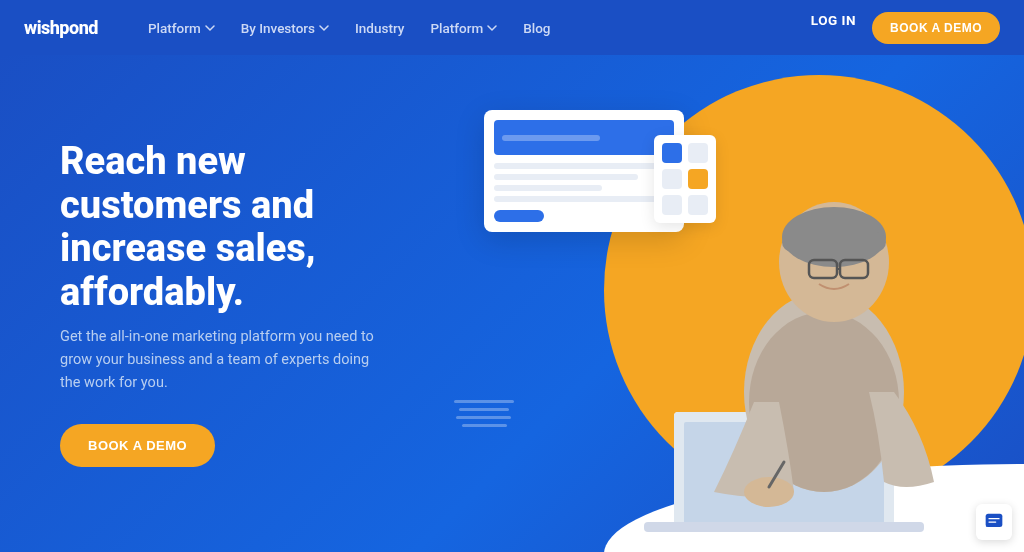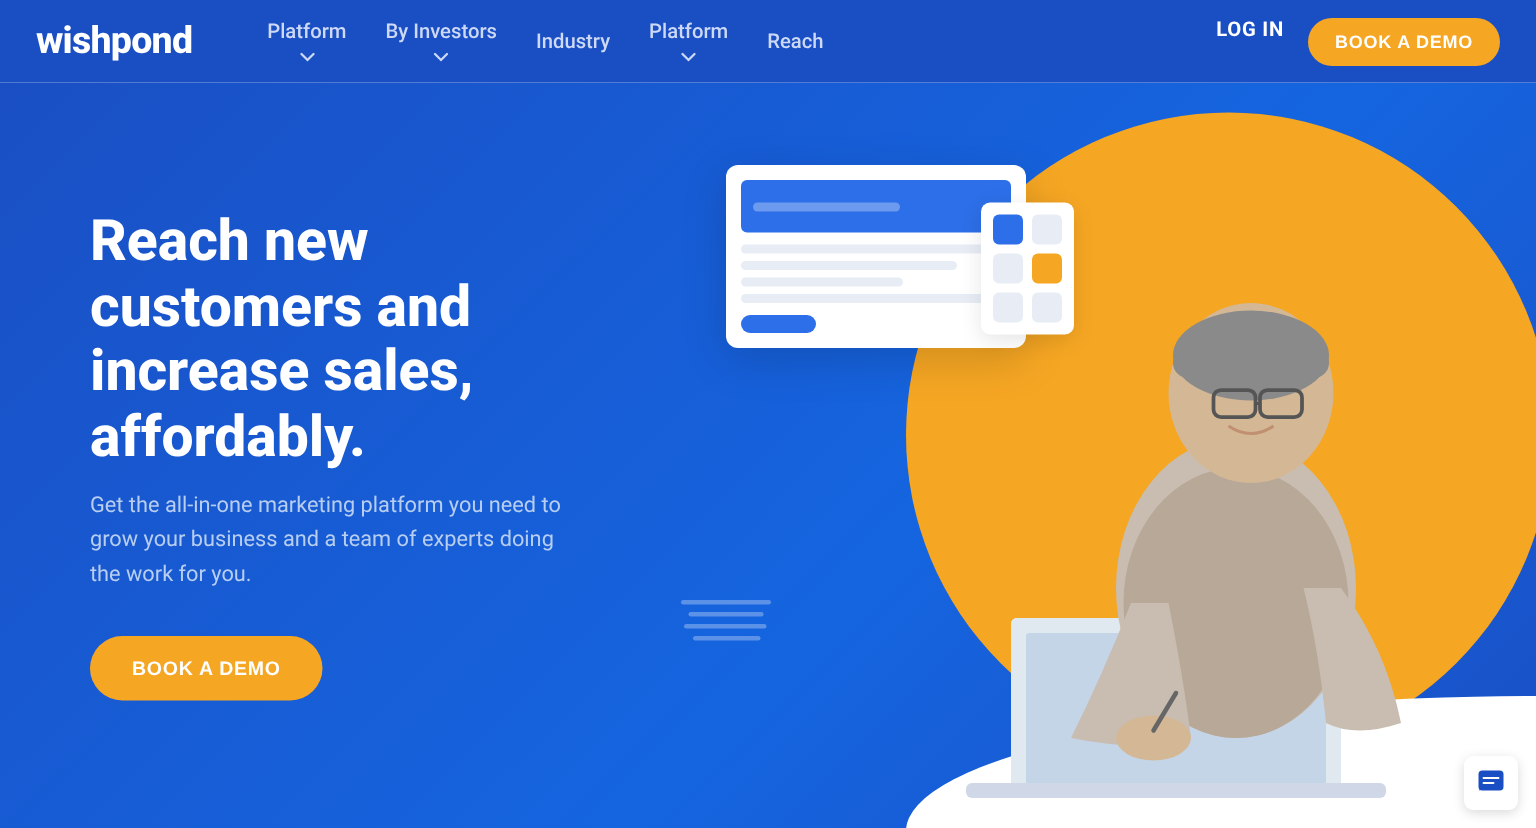--- a/index.html
+++ b/index.html
@@ -10,21 +10,21 @@
       background-color: #1a4fc4;
       height: 55px;
       display: flex;
       align-items: center;
       padding: 0 24px;
       position: relative;
       z-index: 10;
     }
     .navbar-logo {
       color: #ffffff;
-      font-size: 25px;
+      font-size: 18px;
       font-weight: 800;
       letter-spacing: -0.5px;
       margin-right: 40px;
       white-space: nowrap;
     }
     .nav-links {
       display: flex;
       align-items: center;
       gap: 6px;
       flex: 1;
@@ -33,21 +33,20 @@
       color: #cdd9f5;
       font-size: 13.5px;
       font-weight: 500;
       padding: 6px 10px;
       cursor: pointer;
       display: flex;
       align-items: center;
       gap: 4px;
       white-space: nowrap;
       border-radius: 4px;
-      flex-direction: column;
     }
     .nav-chevron {
       width: 10px;
       height: 10px;
       display: inline-block;
     }
     .nav-right {
       display: flex;
       align-items: flex-start;
       gap: 16px;
@@ -292,21 +291,21 @@
     <div class="nav-item">
       <span>Industry</span>
     </div>
     <div class="nav-item">
       <span>Platform</span>
       <svg class="nav-chevron" viewBox="0 0 10 6" fill="none">
           <path d="M1 1l4 4 4-4" stroke="#cdd9f5" stroke-width="1.5" stroke-linecap="round"></path>
         </svg>
     </div>
     <div class="nav-item">
-      <span>Reach</span>
+      <span>Blog</span>
     </div>
   </div>
   <div class="nav-right">
     <div class="login-btn">LOG IN</div>
     <button class="book-demo-nav">BOOK A DEMO</button>
   </div>
 </nav>
 
 <section class="hero">
   <div class="hero-left">

